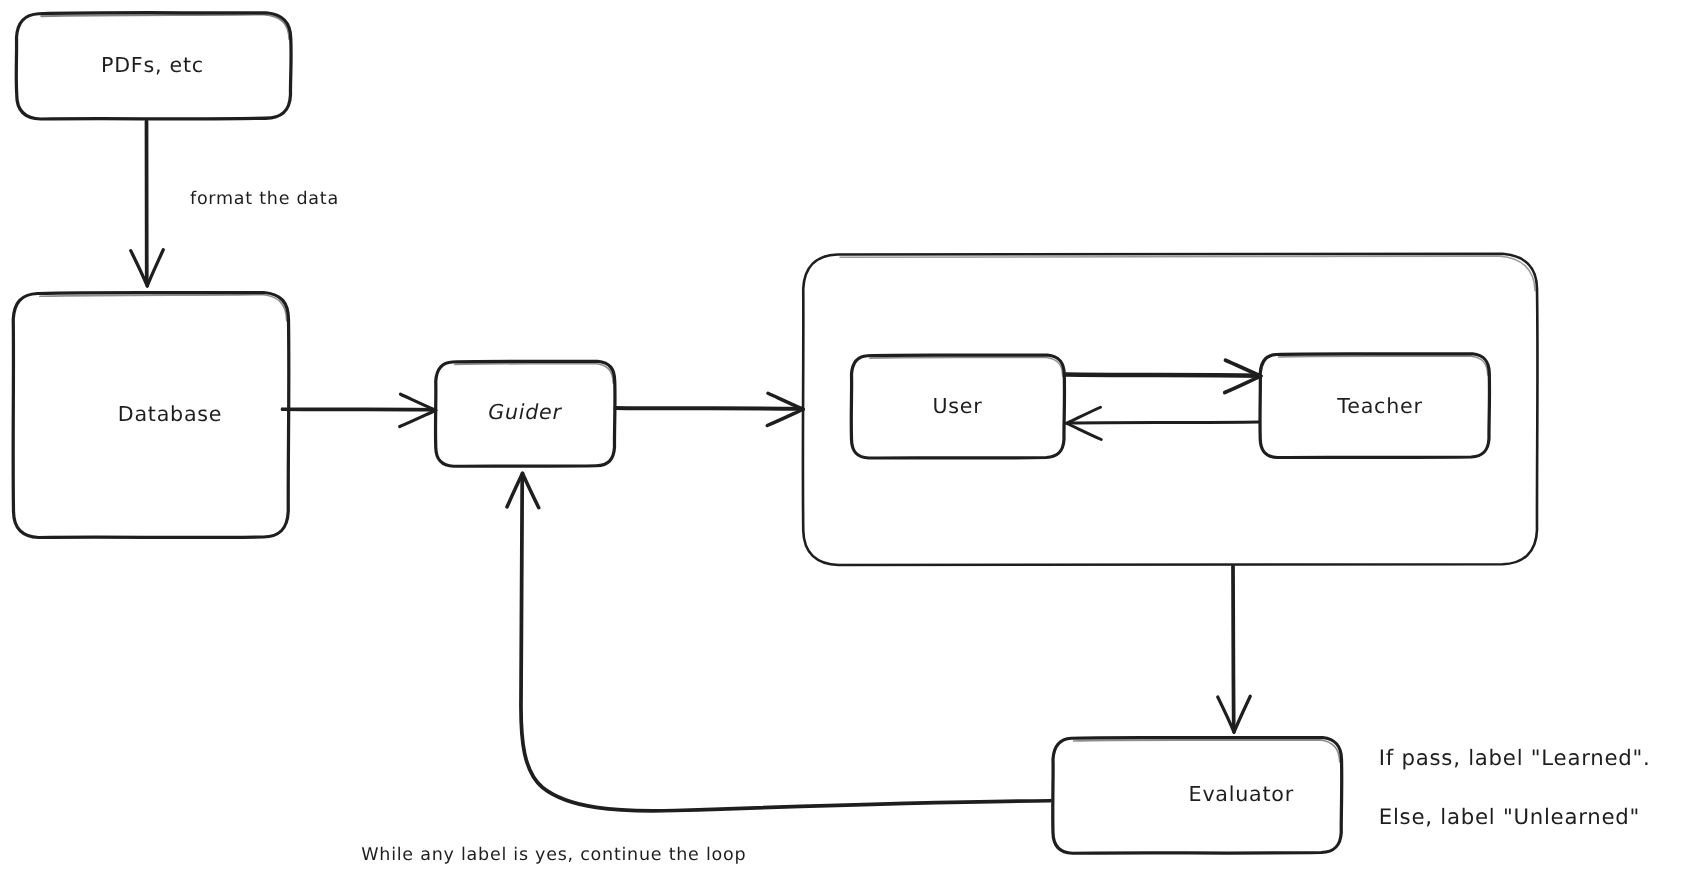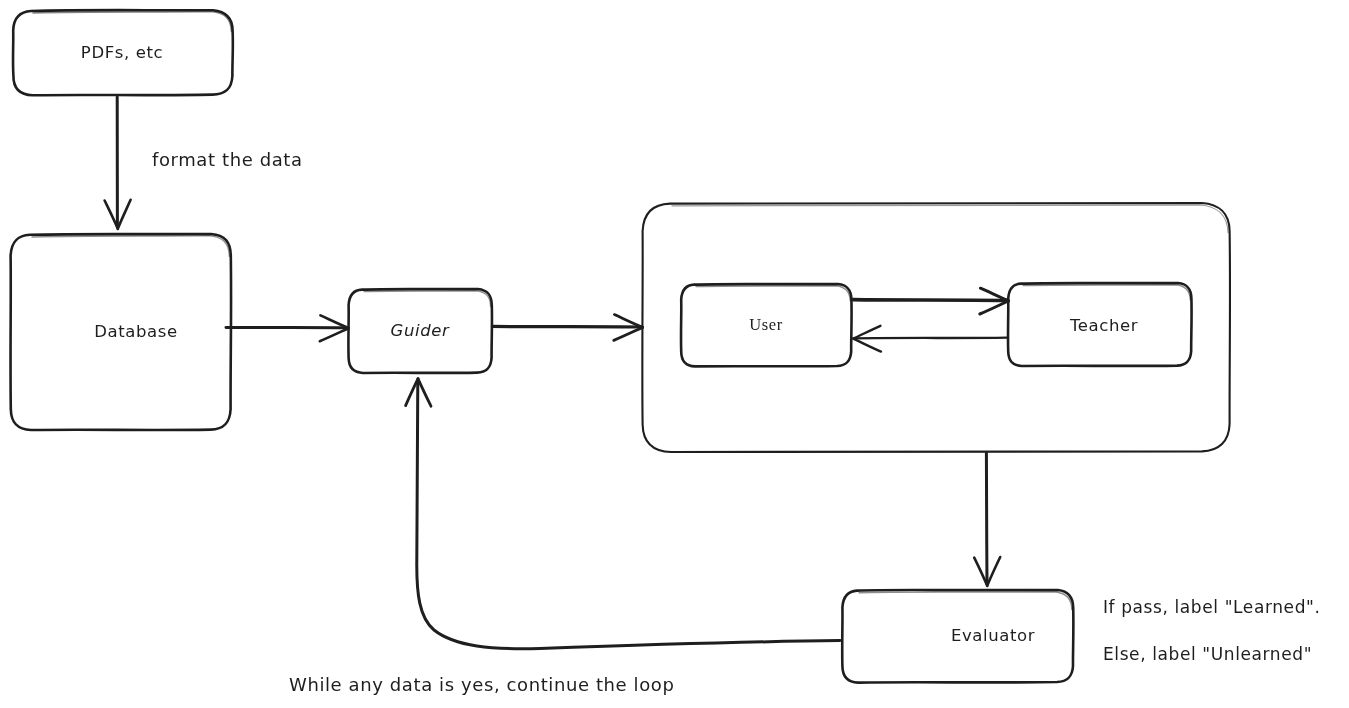--- a/index.html
+++ b/index.html
@@ -34,21 +34,21 @@
     white-space: nowrap;
     letter-spacing: 0.6px;
     -webkit-font-smoothing: antialiased;
   }
   .node-label {
     font-size: 16.5px;
     transform: translate(-50%, -50%);
     text-align: center;
   }
   .edge-label {
-    font-size: 18px;
+    font-size: 14px;
     transform: translate(0, -50%);
   }
   .note-line {
     font-size: 17px;
     transform: translate(0, -50%);
   }
   .hit {
     position: absolute;
     background: transparent;
   }
@@ -200,29 +200,29 @@
 
     </g>
   </svg>
 
   <div class="node-label" style="left:122px; top:52px;">PDFs, etc</div>
 
   <div class="node-label" style="left:120px; top:331px;margin-left:16px;">Database</div>
 
   <div class="node-label" style="left:420px; top:330px;font-style:italic;">Guider</div>
 
-  <div class="node-label" style="left:766px; top:325px;font-family:Liberation Serif, serif;">User</div>
+  <div class="node-label" style="left:766px; top:325px;">User</div>
 
   <div class="node-label" style="left:1104px; top:325px;">Teacher</div>
 
   <div class="node-label" style="left:993px; top:635px;">Evaluator</div>
 
   <div class="edge-label" style="left:152px; top:159px;">format the data</div>
 
-  <div class="edge-label" style="left:289px; top:684px;">While any data is yes, continue the loop</div>
+  <div class="edge-label" style="left:289px; top:684px;">While any label is yes, continue the loop</div>
 
   <div class="note-line" style="left:1103px; top:607px;">If pass, label "Learned".</div>
 
   <div class="note-line" style="left:1103px; top:654px;">Else, label "Unlearned"</div>
 
   <div class="hit" style="left:13px;  top:10px;  width:220px; height:86px;"></div>
   <div class="hit" style="left:10px;  top:234px; width:221px; height:196px;"></div>
   <div class="hit" style="left:348px; top:289px; width:144px; height:84px;"></div>
   <div class="hit" style="left:681px; top:284px; width:171px; height:83px;"></div>
   <div class="hit" style="left:1008px;top:283px; width:184px; height:84px;"></div>

